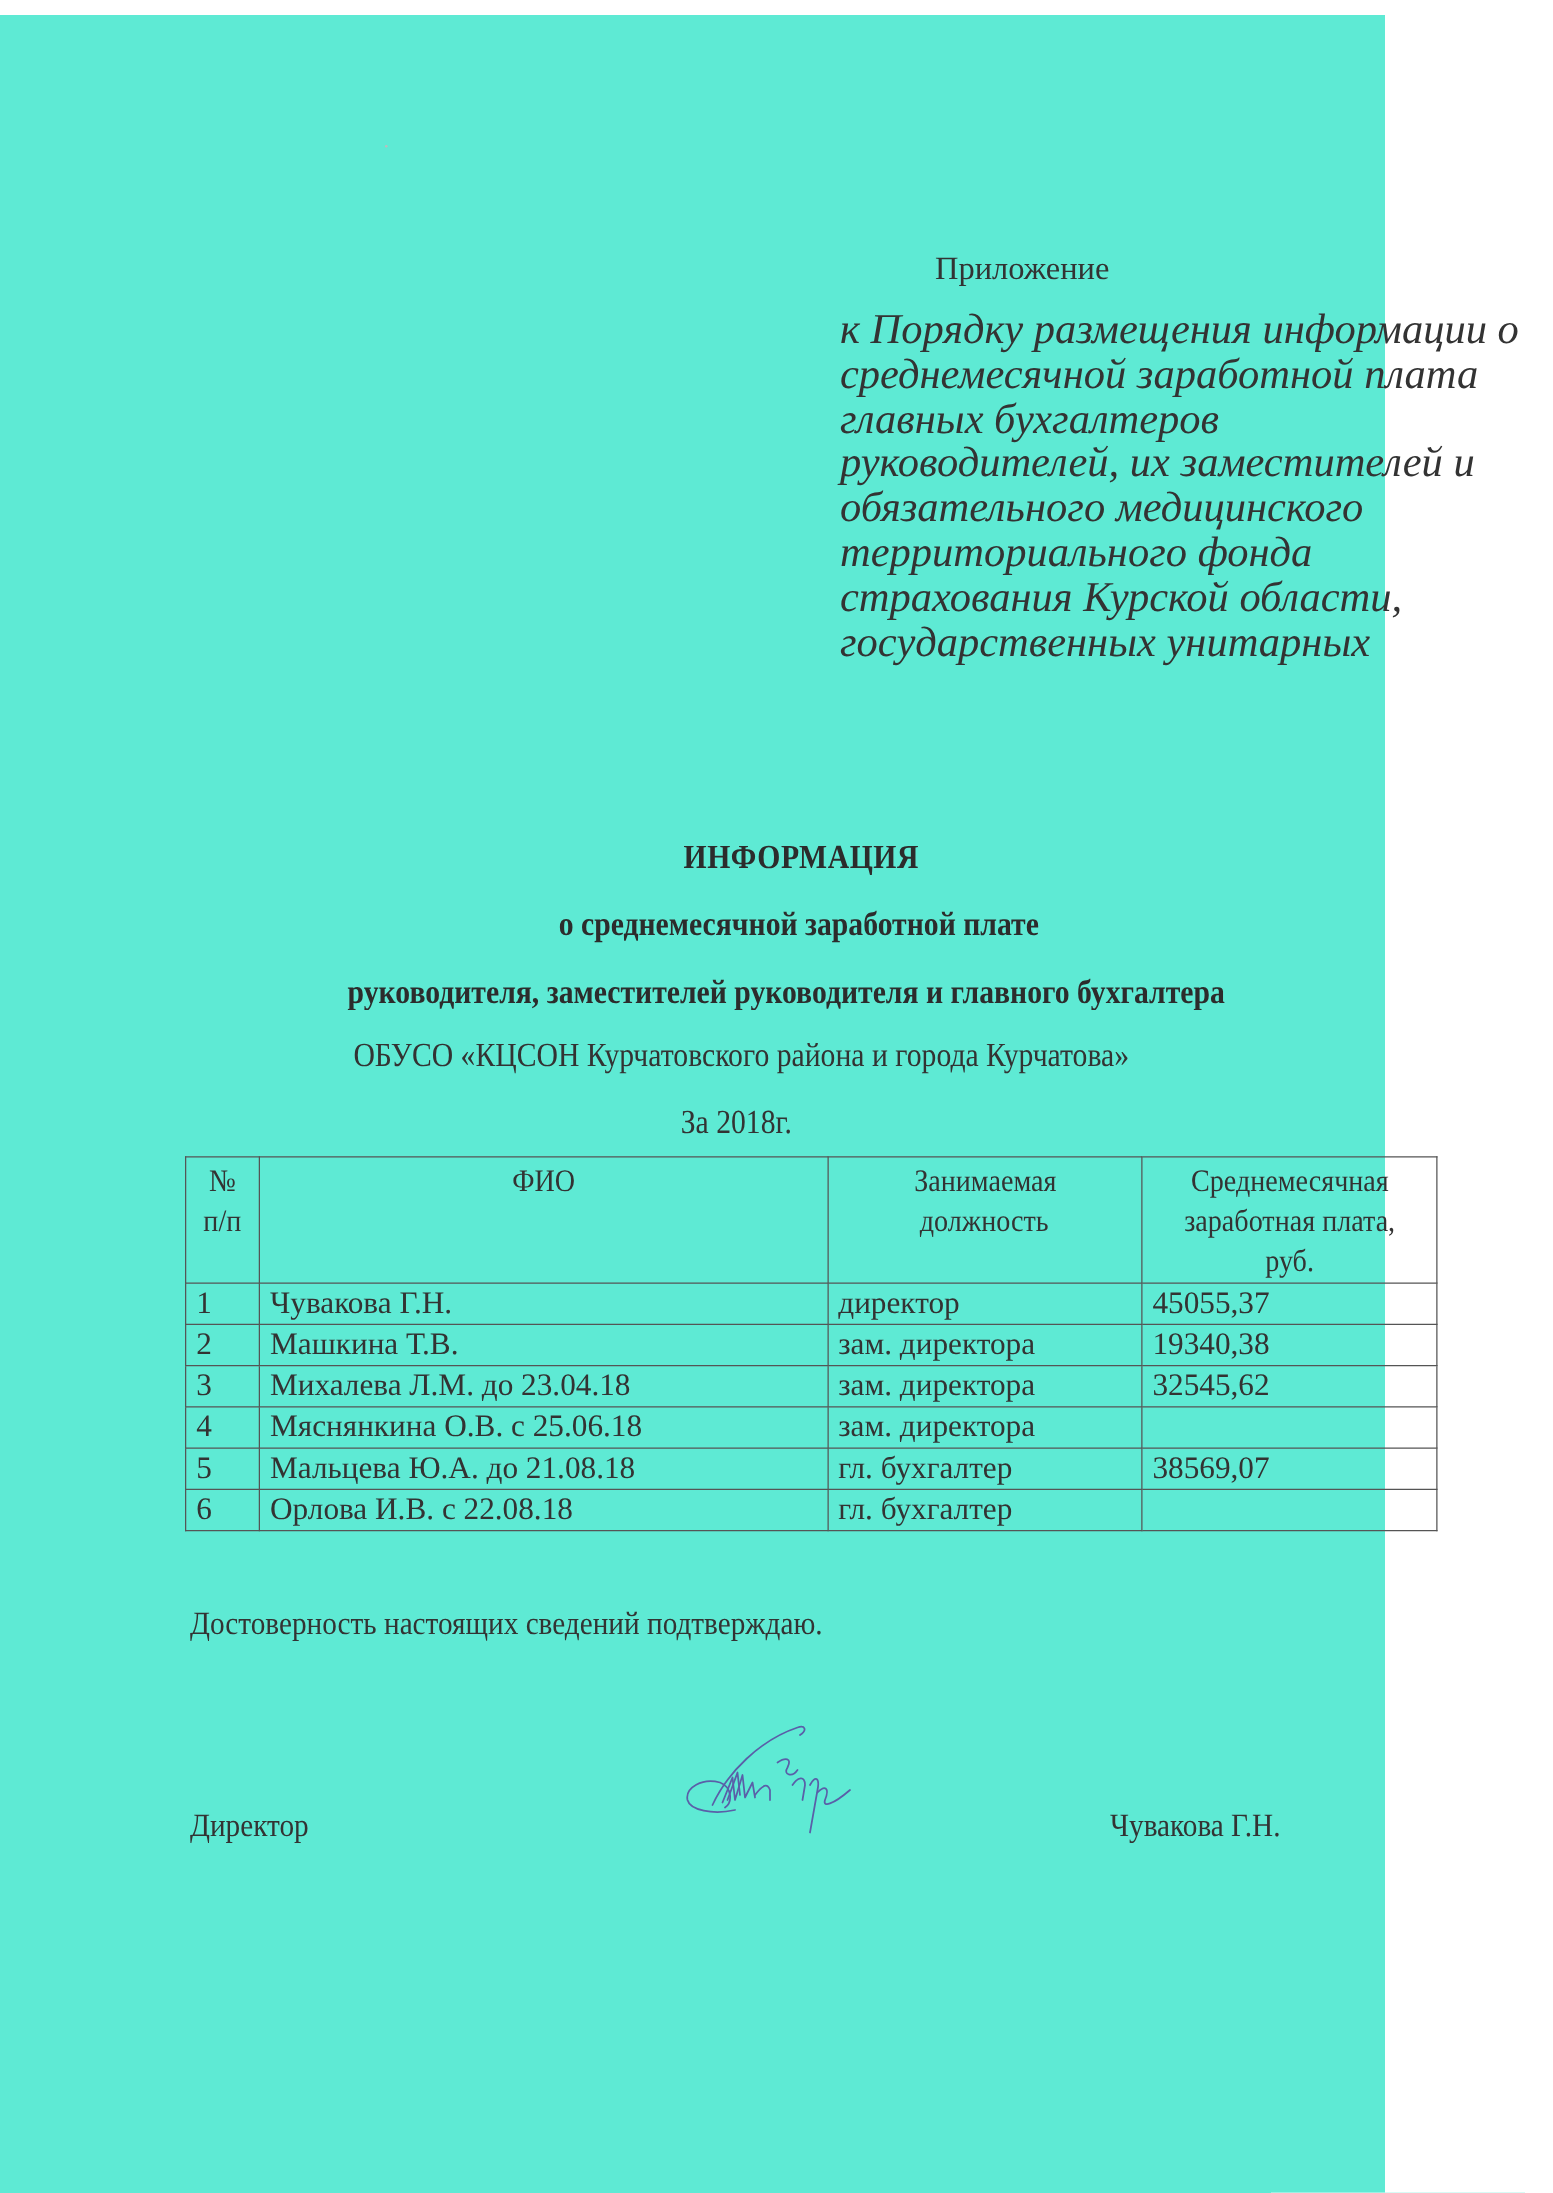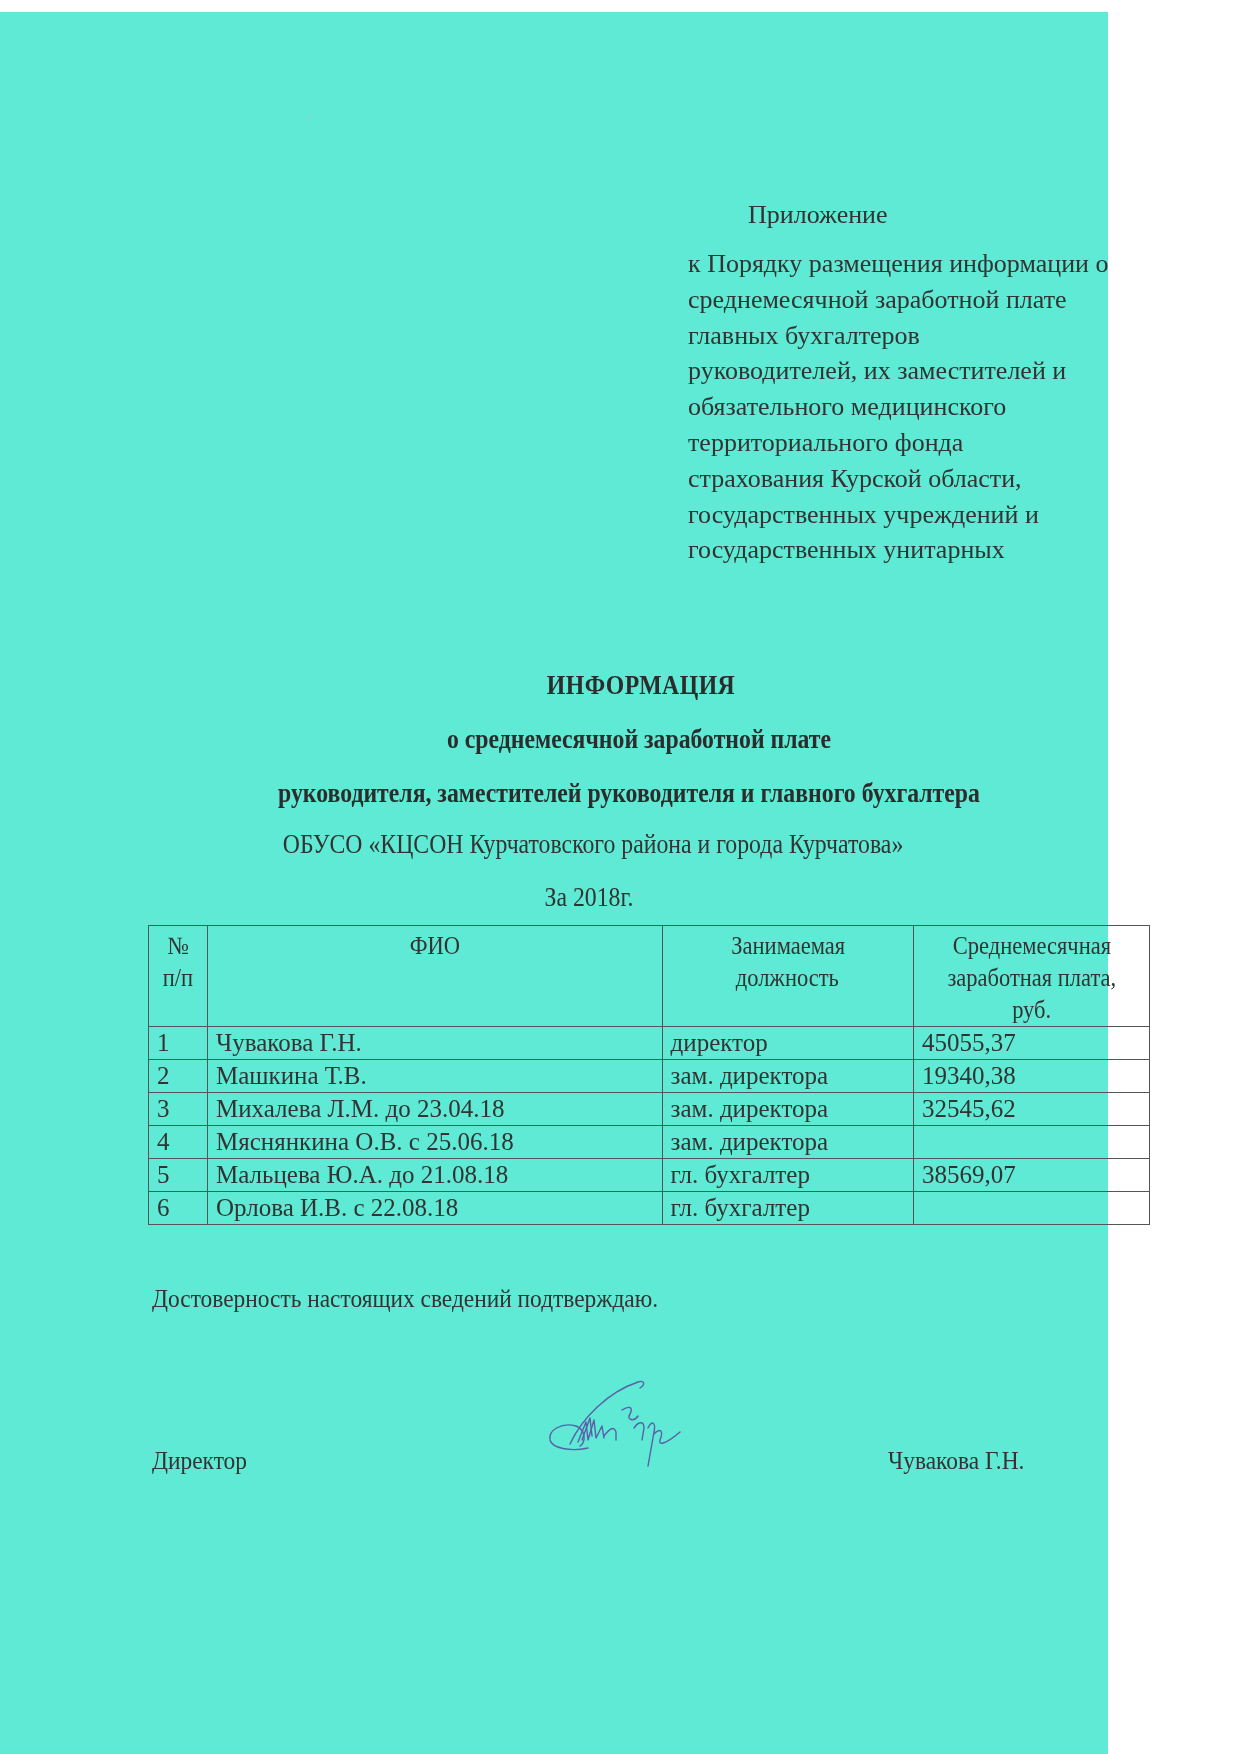--- a/index.html
+++ b/index.html
@@ -33,26 +33,27 @@
     .appendix-title {
       position: absolute;
       left: 748px;
       top: 188px;
       font-size: 26px;
       line-height: 30px;
       color: #333;
     }
     .appendix-body {
       position: absolute;
-      left: 688px;
+      left: 672px;
       top: 234px;
       width: 520px;
-      font-size: 26px;
+      font-size: 34px;
       line-height: 35.8px;
       color: #333;
+      font-style: italic;
     }
     .appendix-body div { white-space: nowrap; }
 
     
     .heading {
       position: absolute;
       left: 0;
       width: 1242px;
       text-align: center;
       white-space: nowrap;
@@ -174,27 +175,26 @@
 </head>
 <body>
 
 <div class="page">
 
   <span class="speck" style="left:308px;top:104px;"></span>
 
   <div class="appendix-title">Приложение</div>
   <div class="appendix-body">
     <div>к Порядку размещения информации о</div>
-    <div>среднемесячной заработной плате</div>
+    <div>среднемесячной заработной плата</div>
     <div>главных бухгалтеров</div>
     <div>руководителей, их заместителей и</div>
     <div>обязательного медицинского</div>
     <div>территориального фонда</div>
     <div>страхования Курской области,</div>
-    <div>государственных учреждений и</div>
     <div>государственных унитарных</div>
   </div>
 
   <div class="heading h-main">ИНФОРМАЦИЯ</div>
   <div class="heading h-sub1">о среднемесячной заработной плате</div>
   <div class="heading h-sub2">руководителя, заместителей руководителя и главного бухгалтера</div>
   <div class="heading h-org">ОБУСО «КЦСОН Курчатовского района и города Курчатова»</div>
   <div class="heading h-year">За 2018г.</div>
 
   <table class="salary-table">

